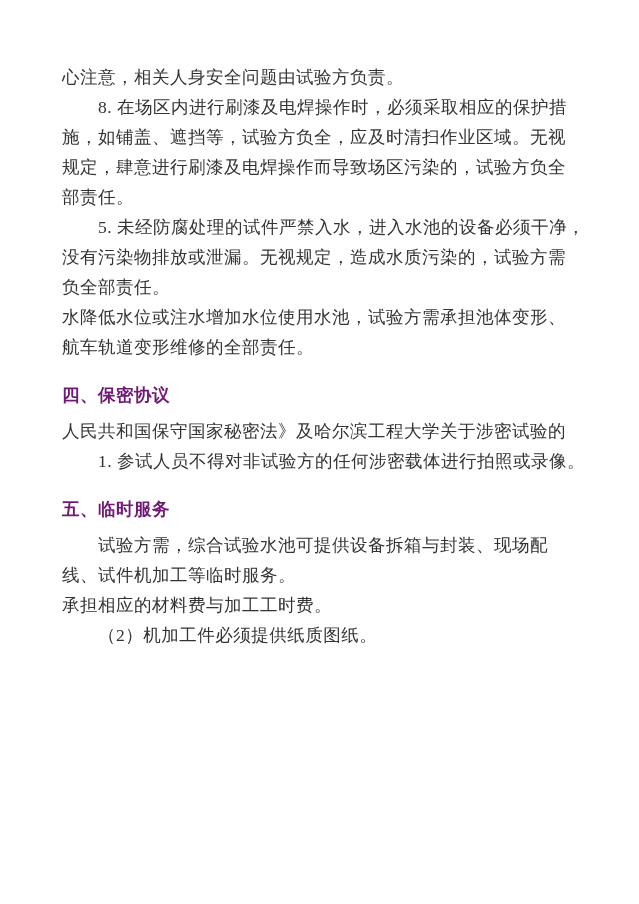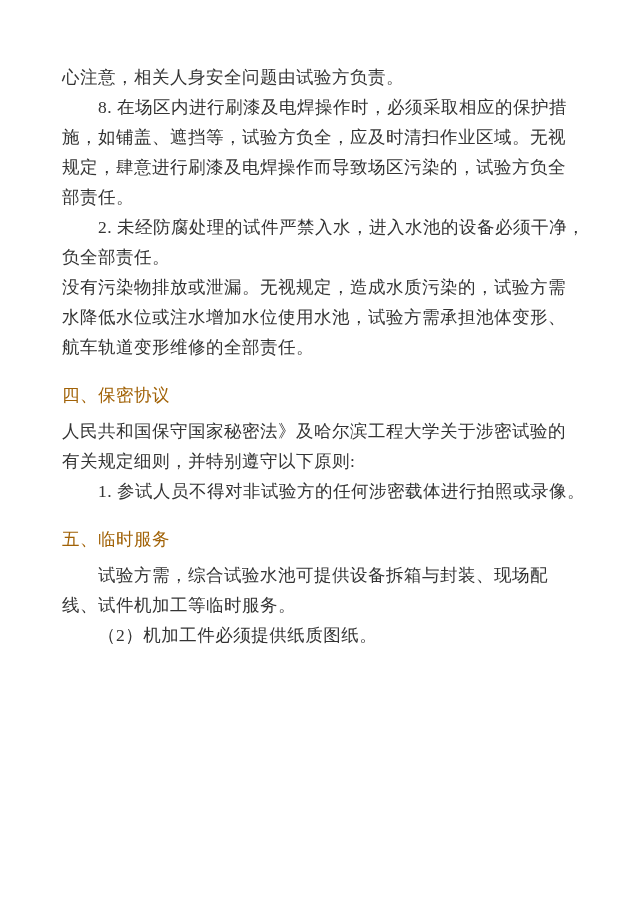--- a/index.html
+++ b/index.html
@@ -32,22 +32,22 @@
     font-size: 17.5px;
     line-height: 30px;
     letter-spacing: 0.5px;
     color: #333333;
     white-space: nowrap;
   }
   .line.indent {
     padding-left: 36px;
   }
   .heading .line {
-    font-weight: normal;
-    color: #a16207;
+    font-weight: bold;
+    color: #701a75;
   }
   .footer {
     position: absolute;
     top: 848px;
     right: 78px;
     font-size: 13px;
     line-height: 20px;
     letter-spacing: 2px;
     color: #4a4a4a;
     white-space: nowrap;
@@ -61,45 +61,45 @@
       <div class="block paragraph">
         <div class="line">心注意，相关人身安全问题由试验方负责。</div>
       </div>
       <div class="block paragraph">
         <div class="line indent">8. 在场区内进行刷漆及电焊操作时，必须采取相应的保护措</div>
         <div class="line">施，如铺盖、遮挡等，试验方负全，应及时清扫作业区域。无视</div>
         <div class="line">规定，肆意进行刷漆及电焊操作而导致场区污染的，试验方负全</div>
         <div class="line">部责任。</div>
       </div>
       <div class="block paragraph">
-        <div class="line indent">2. 未经防腐处理的试件严禁入水，进入水池的设备必须干净，</div>
+        <div class="line indent">5. 未经防腐处理的试件严禁入水，进入水池的设备必须干净，</div>
+        <div class="line">没有污染物排放或泄漏。无视规定，造成水质污染的，试验方需</div>
         <div class="line">负全部责任。</div>
-        <div class="line">没有污染物排放或泄漏。无视规定，造成水质污染的，试验方需</div>
       </div>
       <div class="block paragraph">
         <div class="line">水降低水位或注水增加水位使用水池，试验方需承担池体变形、</div>
         <div class="line">航车轨道变形维修的全部责任。</div>
       </div>
       <div class="block heading">
         <div class="line">四、保密协议</div>
       </div>
       <div class="block paragraph">
         <div class="line">人民共和国保守国家秘密法》及哈尔滨工程大学关于涉密试验的</div>
-        <div class="line">有关规定细则，并特别遵守以下原则:</div>
       </div>
       <div class="block paragraph">
         <div class="line indent">1. 参试人员不得对非试验方的任何涉密载体进行拍照或录像。</div>
       </div>
       <div class="block heading">
         <div class="line">五、临时服务</div>
       </div>
       <div class="block paragraph">
         <div class="line indent">试验方需，综合试验水池可提供设备拆箱与封装、现场配</div>
         <div class="line">线、试件机加工等临时服务。</div>
       </div>
       <div class="block paragraph">
+        <div class="line">承担相应的材料费与加工工时费。</div>
       </div>
       <div class="block paragraph">
         <div class="line indent">（2）机加工件必须提供纸质图纸。</div>
       </div>
     </main>
   <div class="footer">— 5 —</div>
 </div>
 
 </body></html>

